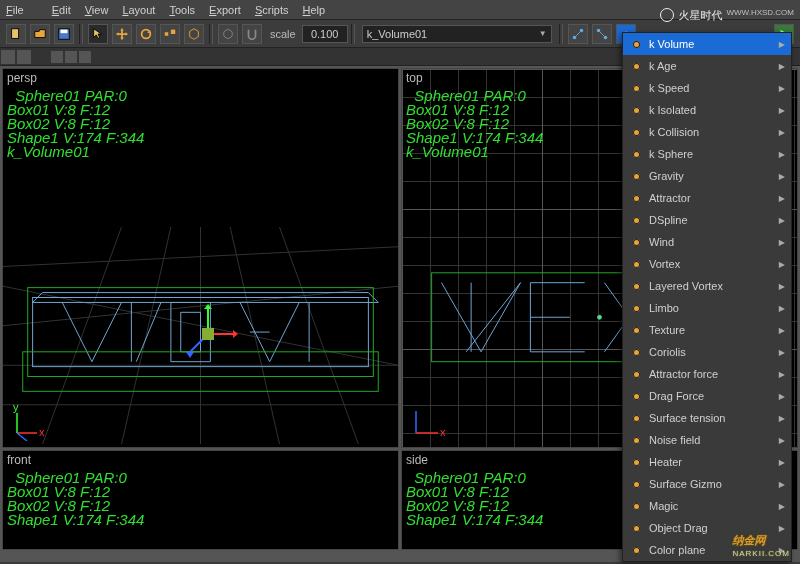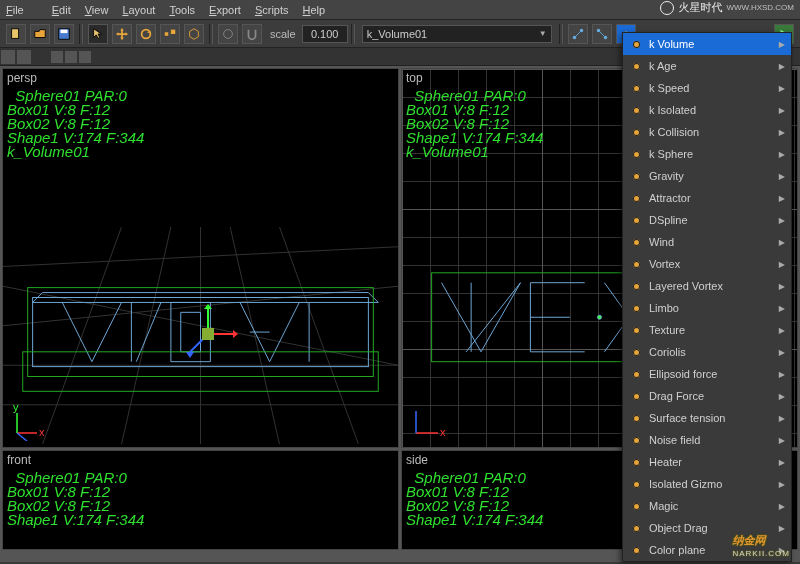--- a/index.html
+++ b/index.html
@@ -13,21 +13,21 @@
   
   .toolbar { height: 28px; background: #3c3c3c; display: flex; align-items: center; padding: 0 4px; border-bottom: 1px solid #222; }
   .tool-btn { width: 20px; height: 20px; margin: 0 2px; display: flex; align-items: center; justify-content: center; border: 1px solid #555; background: #444; }
   .tool-btn svg { width: 14px; height: 14px; }
   .sep { width: 4px; height: 20px; border-left: 1px solid #222; border-right: 1px solid #555; margin: 0 3px; }
   .scale-label { color: #bbb; margin: 0 6px; }
   .scale-box { width: 46px; height: 18px; background: #222; border: 1px solid #555; color: #ccc; text-align: center; line-height: 16px; }
   .dropdown { height: 18px; background: #222; border: 1px solid #555; color: #ccc; padding: 0 4px; display: flex; align-items: center; justify-content: space-between; margin: 0 4px; }
   .dropdown .arrow { font-size: 8px; color: #aaa; margin-left: 6px; }
 
-  .watermark-top { position: absolute; top: 0; right: 6px; color: #fff; font-size: 12px; display:flex; align-items:center; opacity:0.9; }
+  .watermark-top { position: absolute; top: 8px; right: 6px; color: #fff; font-size: 12px; display:flex; align-items:flex-start; opacity:0.9; }
   .watermark-top .globe { width:14px; height:14px; border:1.5px solid #fff; border-radius:50%; margin-right:4px; position:relative;}
   .watermark-top .sub { font-size:8px; color:#ccc; margin-left:4px; }
 
   
   .quad-header { height: 18px; background: #333; display:flex; align-items:center; border-bottom:1px solid #222; }
   .quad-header .left-icons { width:34px; display:flex; }
   .quad-header .left-icons .qicon { width:14px; height:14px; margin:0 1px; background:#555; }
   .quad-header .title { flex:1; text-align:center; color:#e6a53a; }
   .quad-header .right-icons { width:60px; display:flex; justify-content:flex-end; padding-right:2px; }
   .quad-header .right-icons .qicon { width:12px; height:12px; margin:0 1px; background:#555; }
@@ -369,21 +369,21 @@
       <span>Texture</span>
       <span class="arrow-r">▶</span>
     </div>
     <div class="popup-item">
       <span class="bullet"></span>
       <span>Coriolis</span>
       <span class="arrow-r">▶</span>
     </div>
     <div class="popup-item">
       <span class="bullet"></span>
-      <span>Ellipsoid force</span>
+      <span>Attractor force</span>
       <span class="arrow-r">▶</span>
     </div>
     <div class="popup-item">
       <span class="bullet"></span>
       <span>Drag Force</span>
       <span class="arrow-r">▶</span>
     </div>
     <div class="popup-item">
       <span class="bullet"></span>
       <span>Surface tension</span>
@@ -394,21 +394,21 @@
       <span>Noise field</span>
       <span class="arrow-r">▶</span>
     </div>
     <div class="popup-item">
       <span class="bullet"></span>
       <span>Heater</span>
       <span class="arrow-r">▶</span>
     </div>
     <div class="popup-item">
       <span class="bullet"></span>
-      <span>Isolated Gizmo</span>
+      <span>Surface Gizmo</span>
       <span class="arrow-r">▶</span>
     </div>
     <div class="popup-item">
       <span class="bullet"></span>
       <span>Magic</span>
       <span class="arrow-r">▶</span>
     </div>
     <div class="popup-item">
       <span class="bullet"></span>
       <span>Object Drag</span>

